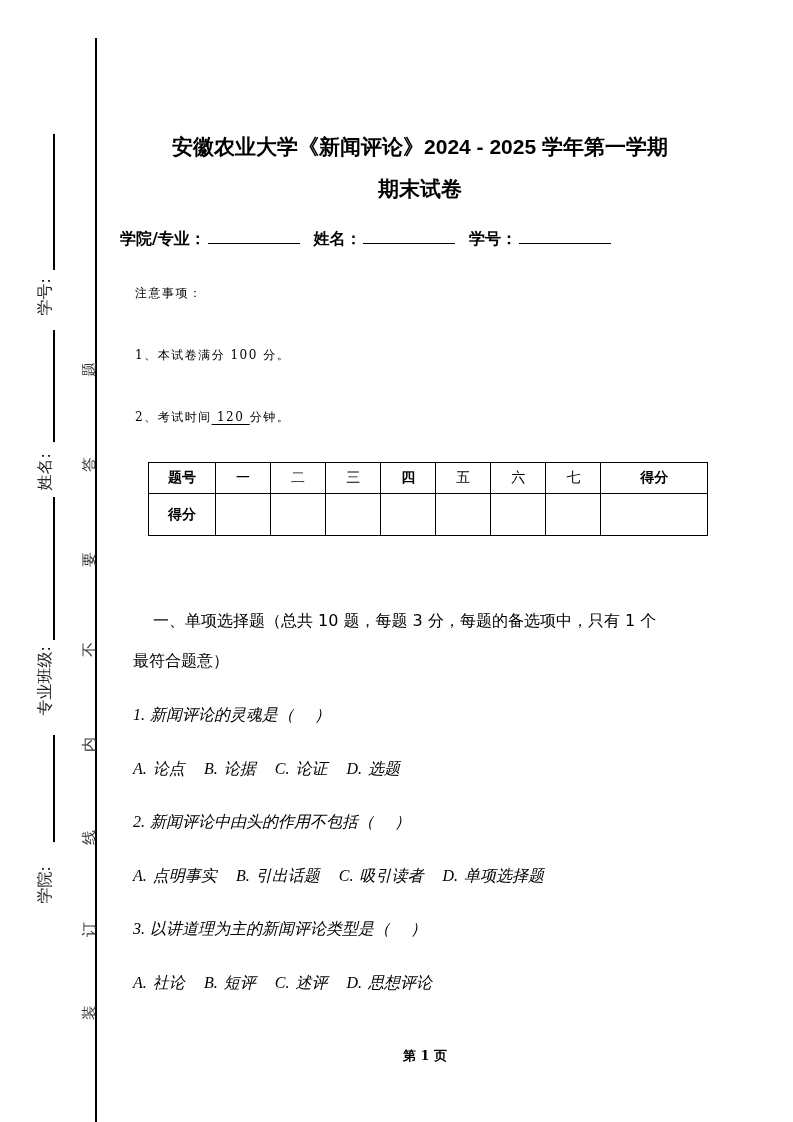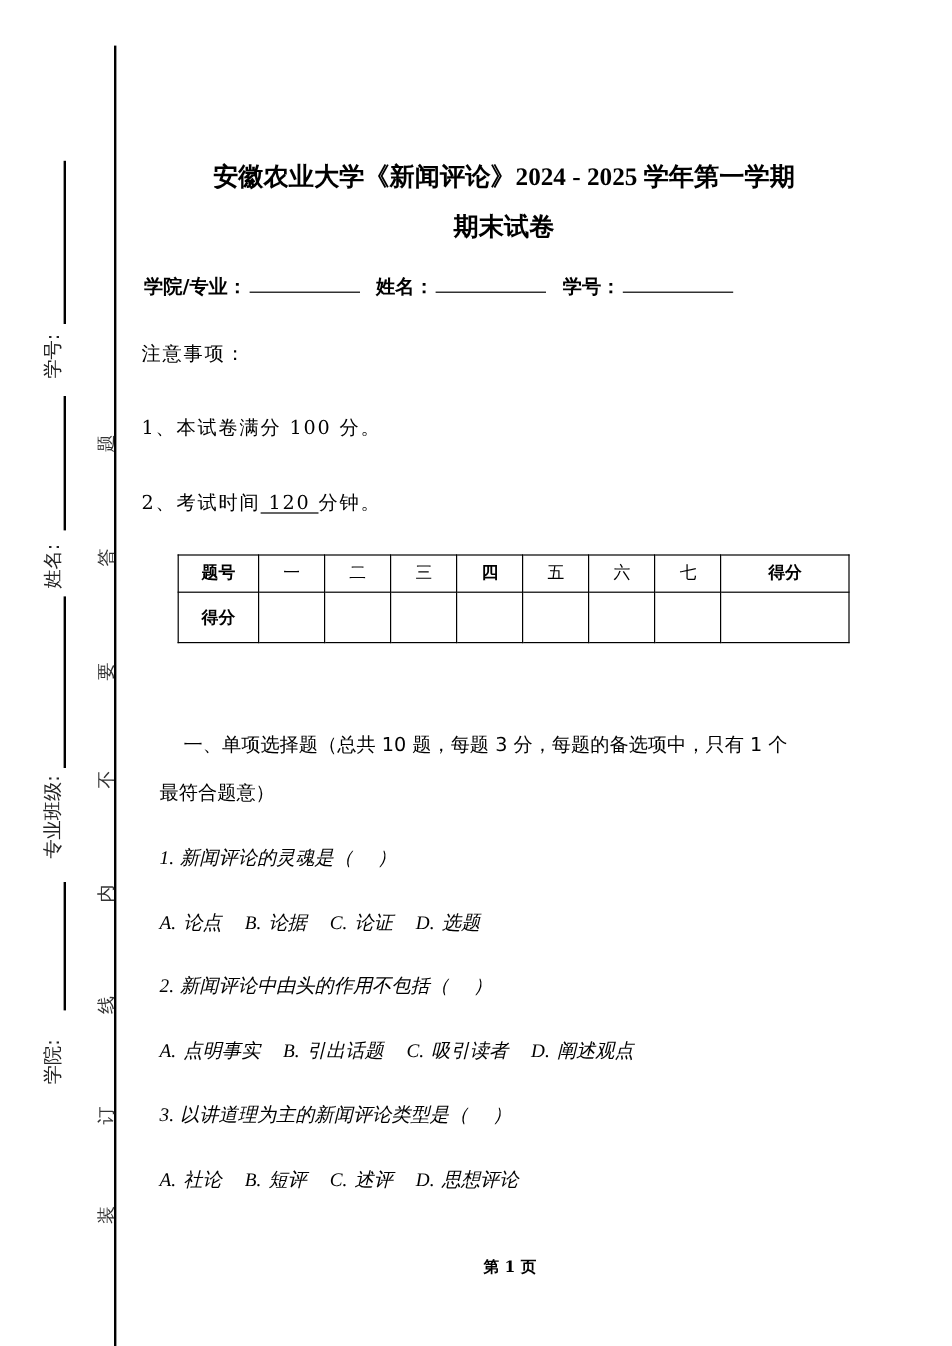--- a/index.html
+++ b/index.html
@@ -10,26 +10,26 @@
   .margin-line { position:absolute; left:95px; top:38px; width:2px; height:1084px; background:#000; }
   .fill-line { position:absolute; left:53px; width:1.5px; background:#000; }
   .vlabel { position:absolute; left:30px; width:30px; transform:rotate(-90deg); transform-origin:center center;
             font-family:"DejaVu Sans","Liberation Sans",sans-serif; font-size:16px; white-space:nowrap;
             text-align:center; color:#222; }
   .vchar { position:absolute; left:80px; width:18px; font-size:15px; transform:rotate(-90deg);
            color:#333; text-align:center; font-family:"DejaVu Sans","Liberation Sans",sans-serif; }
 
   
   .title { position:absolute; left:120px; width:600px; text-align:center; font-weight:bold;
-           font-family:Liberation Serif, serif; font-size:21px; }
+           font-family:Liberation Sans, sans-serif; font-size:21px; }
   .info { position:absolute; left:120px; width:600px; top:229px; font-weight:bold;
           font-family:"DejaVu Sans","Liberation Sans",sans-serif; font-size:16px; }
   .info .blank { display:inline-block; width:92px; border-bottom:1.2px solid #000; height:14px; margin:0 8px 0 2px; vertical-align:baseline; }
 
-  .line { position:absolute; left:118px; font-size:16px; white-space:nowrap; letter-spacing:1.5px;
+  .line { position:absolute; left:135px; font-size:12px; white-space:nowrap; letter-spacing:1.5px;
           font-family:"DejaVu Serif","Liberation Serif",serif; }
   .u { text-decoration:underline; text-underline-offset:3px; }
 
   table.score { position:absolute; left:148px; top:462px; width:560px; border-collapse:collapse;
                 font-family:"DejaVu Sans","Liberation Sans",sans-serif; font-size:14px; }
   table.score td { border:1.3px solid #000; text-align:center; font-weight:bold; padding:0; }
   table.score tr.r0 td { height:30px; }
   table.score tr.r1 td { height:41px; }
   table.score tr.r2 td { height:49px; }
   table.score td.c0 { width:66px; }
@@ -128,21 +128,21 @@
 </div>
 
 <div class="q" style="top:812px;">
   <span class="num">2.</span>
   <span style="white-space:pre;">新闻评论中由头的作用不包括（    ）</span>
 </div>
 <div class="q" style="top:866px;">
   <span class="opt"><span class="ol">A.</span><span>点明事实</span></span>
   <span class="opt"><span class="ol">B.</span><span>引出话题</span></span>
   <span class="opt"><span class="ol">C.</span><span>吸引读者</span></span>
-  <span class="opt"><span class="ol">D.</span><span>阐述观点</span></span>
+  <span class="opt"><span class="ol">D.</span><span>单项选择题</span></span>
 </div>
 
 <div class="q" style="top:919px;">
   <span class="num">3.</span>
   <span style="white-space:pre;margin-top:18px;">以讲道理为主的新闻评论类型是（    ）</span>
 </div>
 <div class="q" style="top:973px;">
   <span class="opt"><span class="ol">A.</span><span>社论</span></span>
   <span class="opt"><span class="ol">B.</span><span>短评</span></span>
   <span class="opt"><span class="ol">C.</span><span>述评</span></span>

